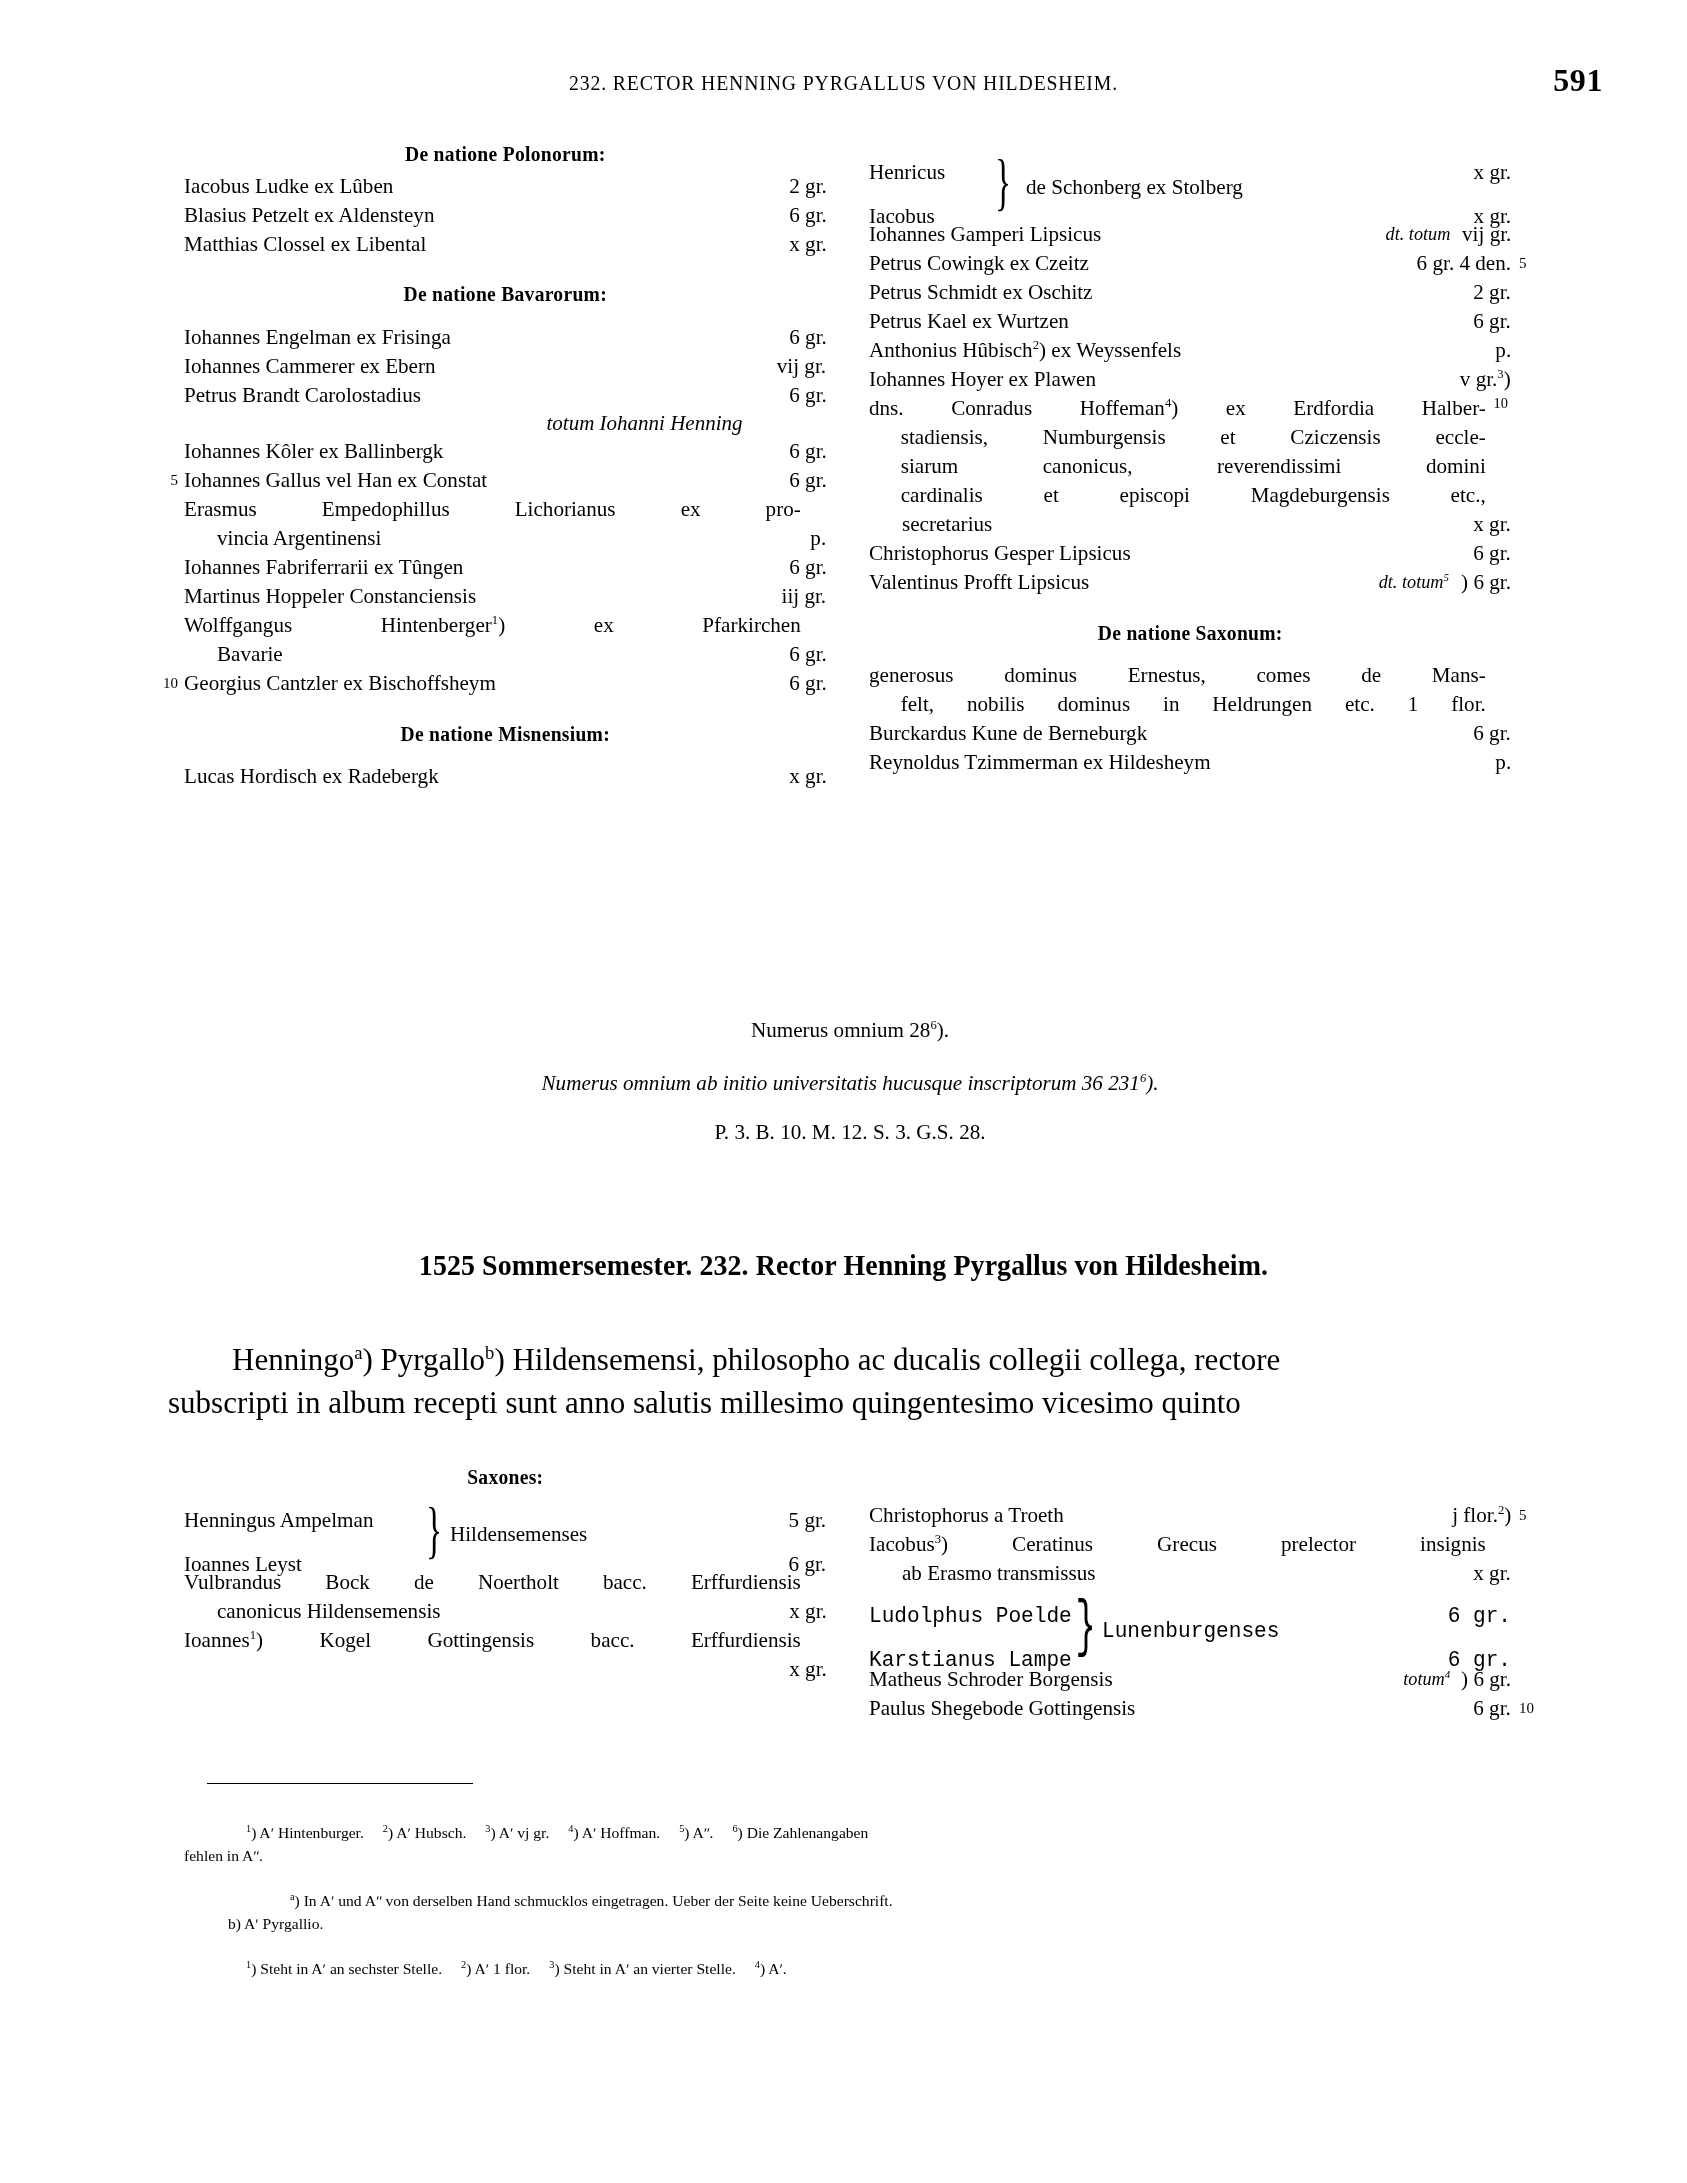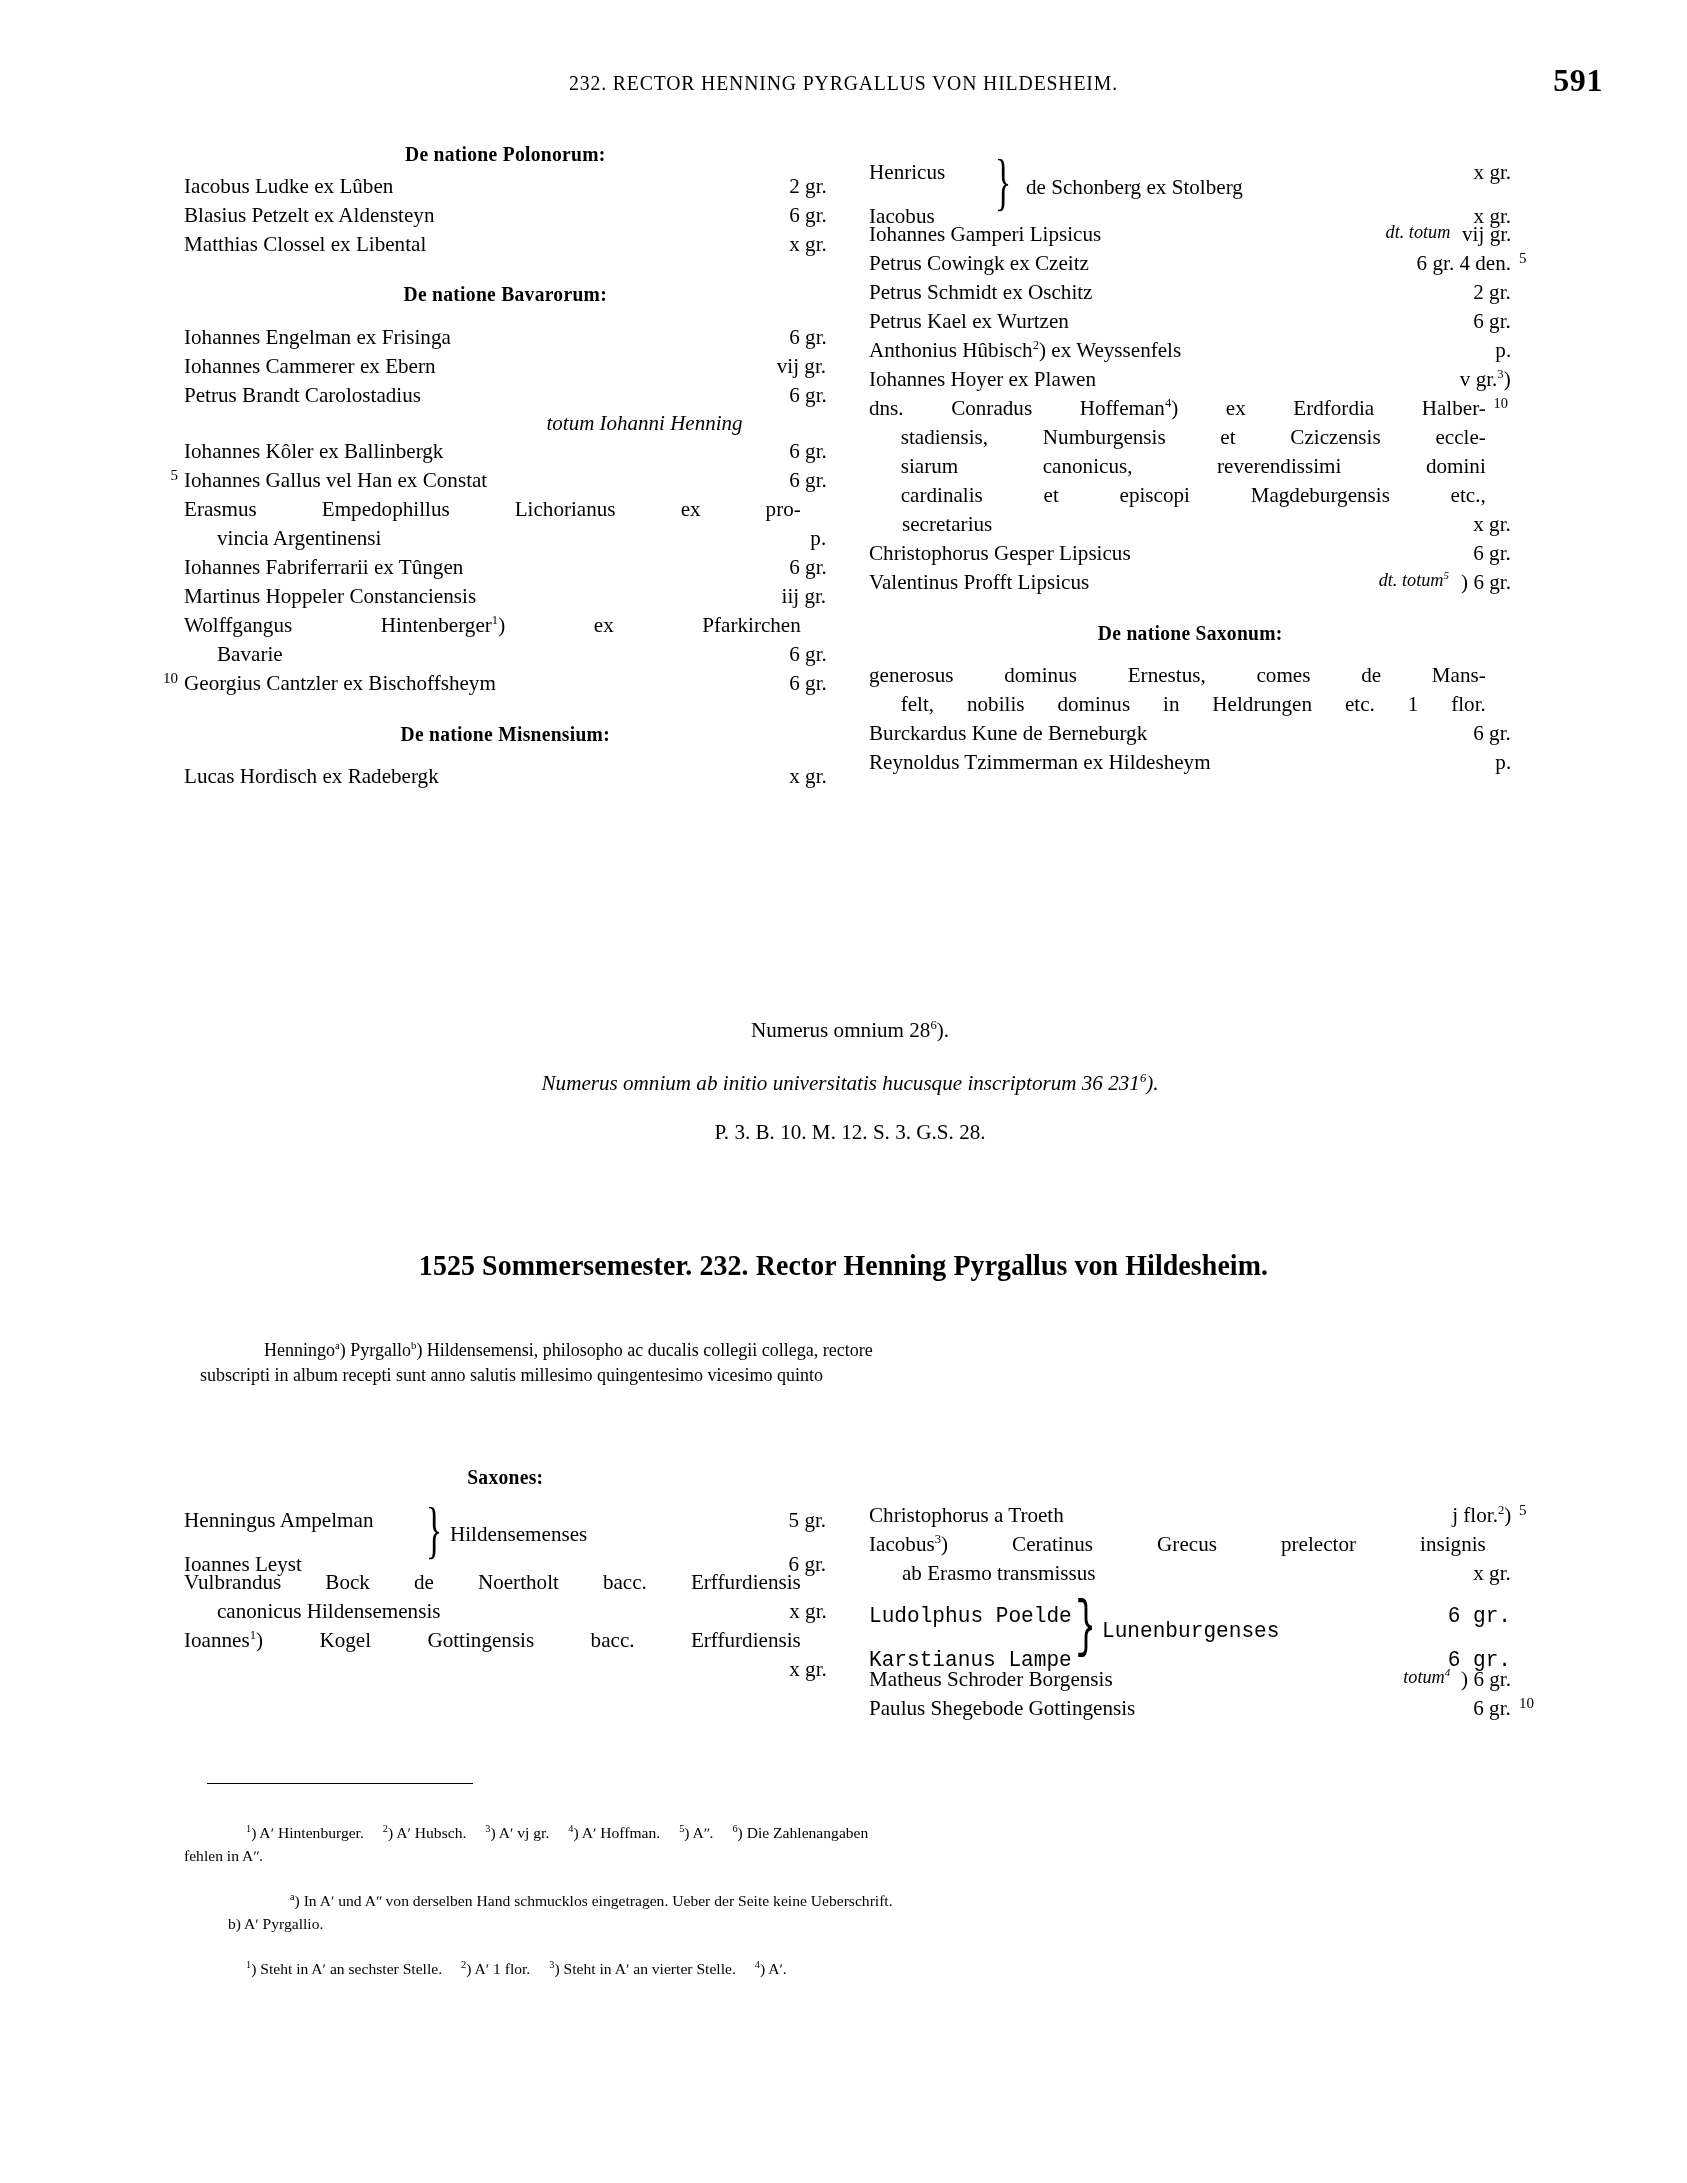--- a/index.html
+++ b/index.html
@@ -69,21 +69,21 @@
     margin: 0 0 5.6px 0;
     transform: scaleX(0.95);
     transform-origin: center;
   }
   .sp-before { margin-top: 24.5px; }
   .sp-after  { margin-bottom: 16.7px; }
 
   
   .row {
     display: flex;
-    align-items: flex-start;
+    align-items: center;
     font-size: 22px;
     line-height: 1.30;
     white-space: nowrap;
     position: relative;
     min-height: 29px;
   }
   .row .nm {
     flex: 0 1 auto;
     transform: scaleX(0.96);
     transform-origin: left center;
@@ -192,23 +192,23 @@
     left: 0; right: 0;
     text-align: center;
     font-weight: 700;
     font-size: 30px;
     letter-spacing: 0.1px;
     transform: scaleX(0.93);
   }
 
   .intro {
     position: absolute;
-    left: 200px;
+    left: 168px;
     width: 1332px;
-    font-size: 18px;
+    font-size: 31px;
     line-height: 1.40;
     text-align: justify;
   }
   .intro .ln1 { text-indent: 64px; }
 
   
   .fnrule {
     position: absolute;
     left: 207px;
     width: 266px;

